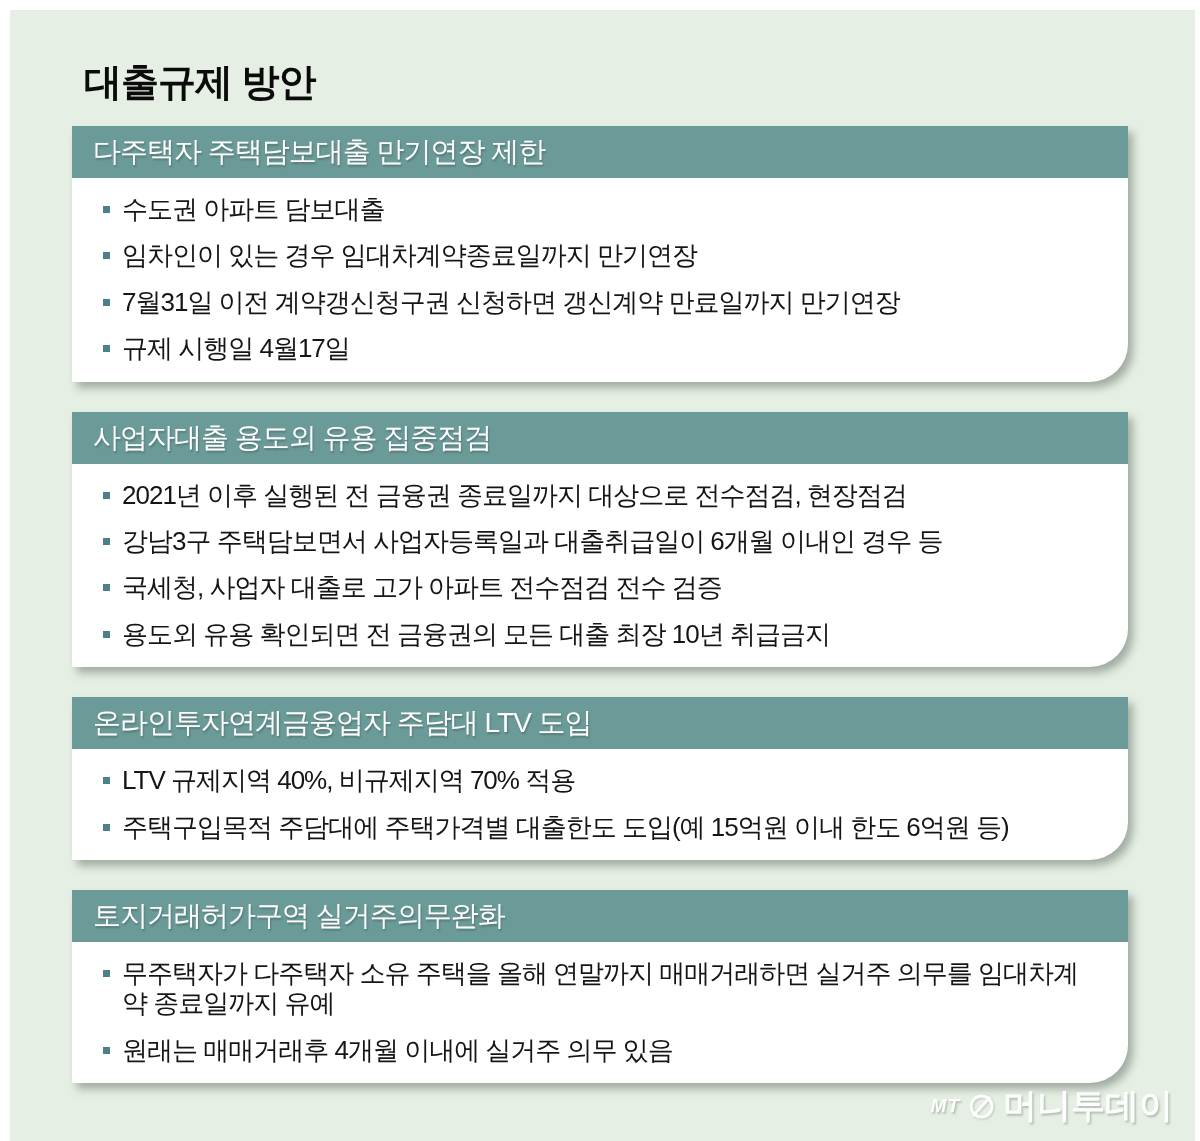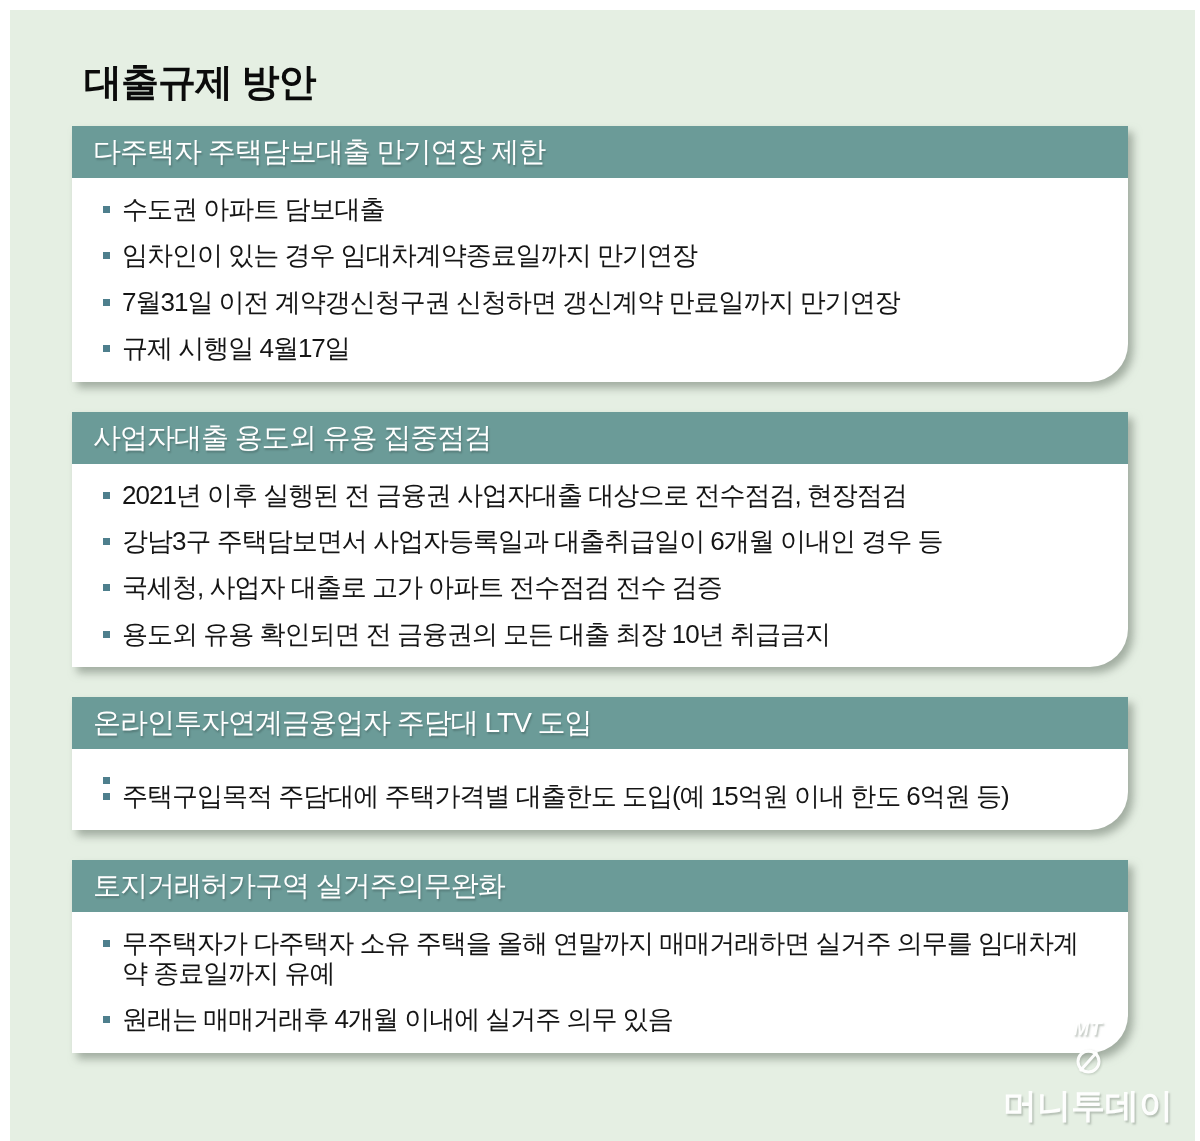--- a/index.html
+++ b/index.html
@@ -76,21 +76,20 @@
   }
   .logo {
     position: absolute;
     right: 22px;
     bottom: 12px;
     display: flex;
     align-items: center;
     gap: 8px;
     color: rgba(255,255,255,0.96);
     text-shadow: 1.5px 1.5px 2px rgba(140,152,140,0.55);
-    flex-direction: column;
   }
   .logo .mt {
     font-size: 19px;
     font-weight: bold;
     font-style: italic;
     letter-spacing: 1px;
   }
   .logo .name {
     font-size: 34px;
     font-weight: 800;
@@ -116,31 +115,31 @@
         <li><span class="sq"></span><span>수도권 아파트 담보대출</span></li>
         <li><span class="sq"></span><span>임차인이 있는 경우 임대차계약종료일까지 만기연장</span></li>
         <li><span class="sq"></span><span>7월31일 이전 계약갱신청구권 신청하면 갱신계약 만료일까지 만기연장</span></li>
         <li><span class="sq"></span><span>규제 시행일 4월17일</span></li>
       </ul>
     </div>
 
     <div class="section">
       <div class="bar">사업자대출 용도외 유용 집중점검</div>
       <ul class="box">
-        <li><span class="sq"></span><span>2021년 이후 실행된 전 금융권 사업자대출 대상으로 전수점검, 현장점검</span></li>
+        <li><span class="sq"></span><span>2021년 이후 실행된 전 금융권 종료일까지 대상으로 전수점검, 현장점검</span></li>
         <li><span class="sq"></span><span>강남3구 주택담보면서 사업자등록일과 대출취급일이 6개월 이내인 경우 등</span></li>
         <li><span class="sq"></span><span>국세청, 사업자 대출로 고가 아파트 전수점검 전수 검증</span></li>
         <li><span class="sq"></span><span>용도외 유용 확인되면 전 금융권의 모든 대출 최장 10년 취급금지</span></li>
       </ul>
     </div>
 
     <div class="section">
       <div class="bar">온라인투자연계금융업자 주담대 LTV 도입</div>
       <ul class="box">
-        <li><span class="sq"></span></li>
+        <li><span class="sq"></span><span>LTV 규제지역 40%, 비규제지역 70% 적용</span></li>
         <li><span class="sq"></span><span>주택구입목적 주담대에 주택가격별 대출한도 도입(예 15억원 이내 한도 6억원 등)</span></li>
       </ul>
     </div>
 
     <div class="section">
       <div class="bar">토지거래허가구역 실거주의무완화</div>
       <ul class="box">
         <li><span class="sq"></span><span>무주택자가 다주택자 소유 주택을 올해 연말까지 매매거래하면 실거주 의무를 임대차계약 종료일까지 유예</span></li>
         <li><span class="sq"></span><span>원래는 매매거래후 4개월 이내에 실거주 의무 있음</span></li>
       </ul>

